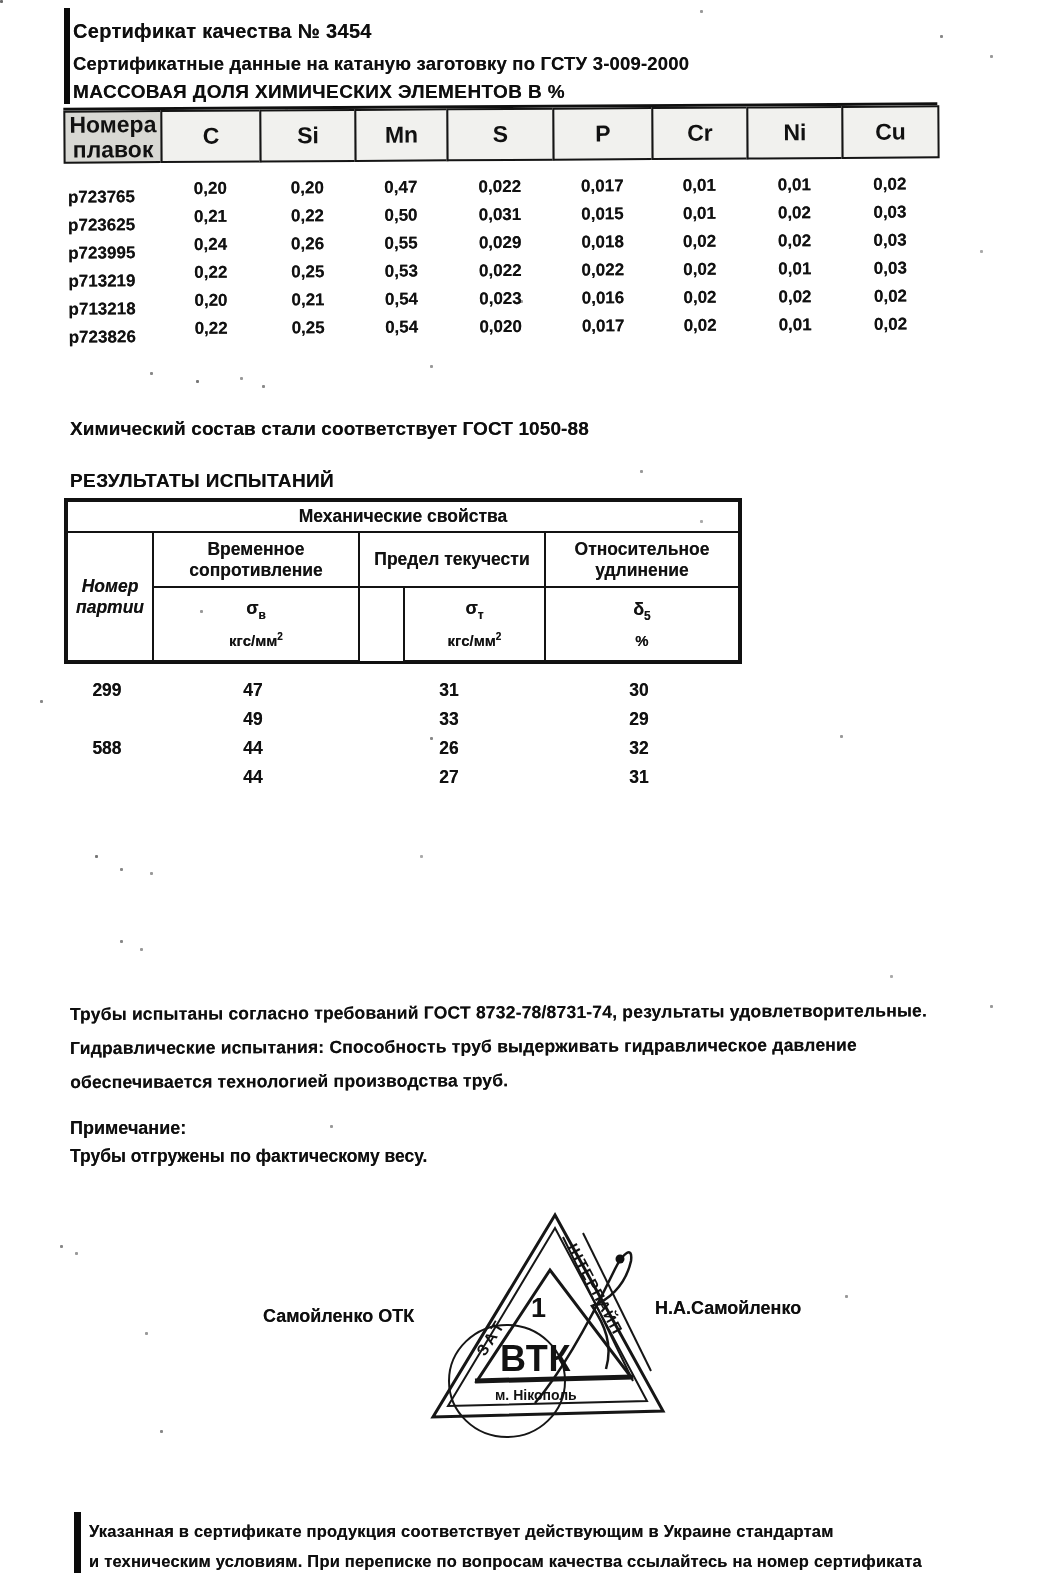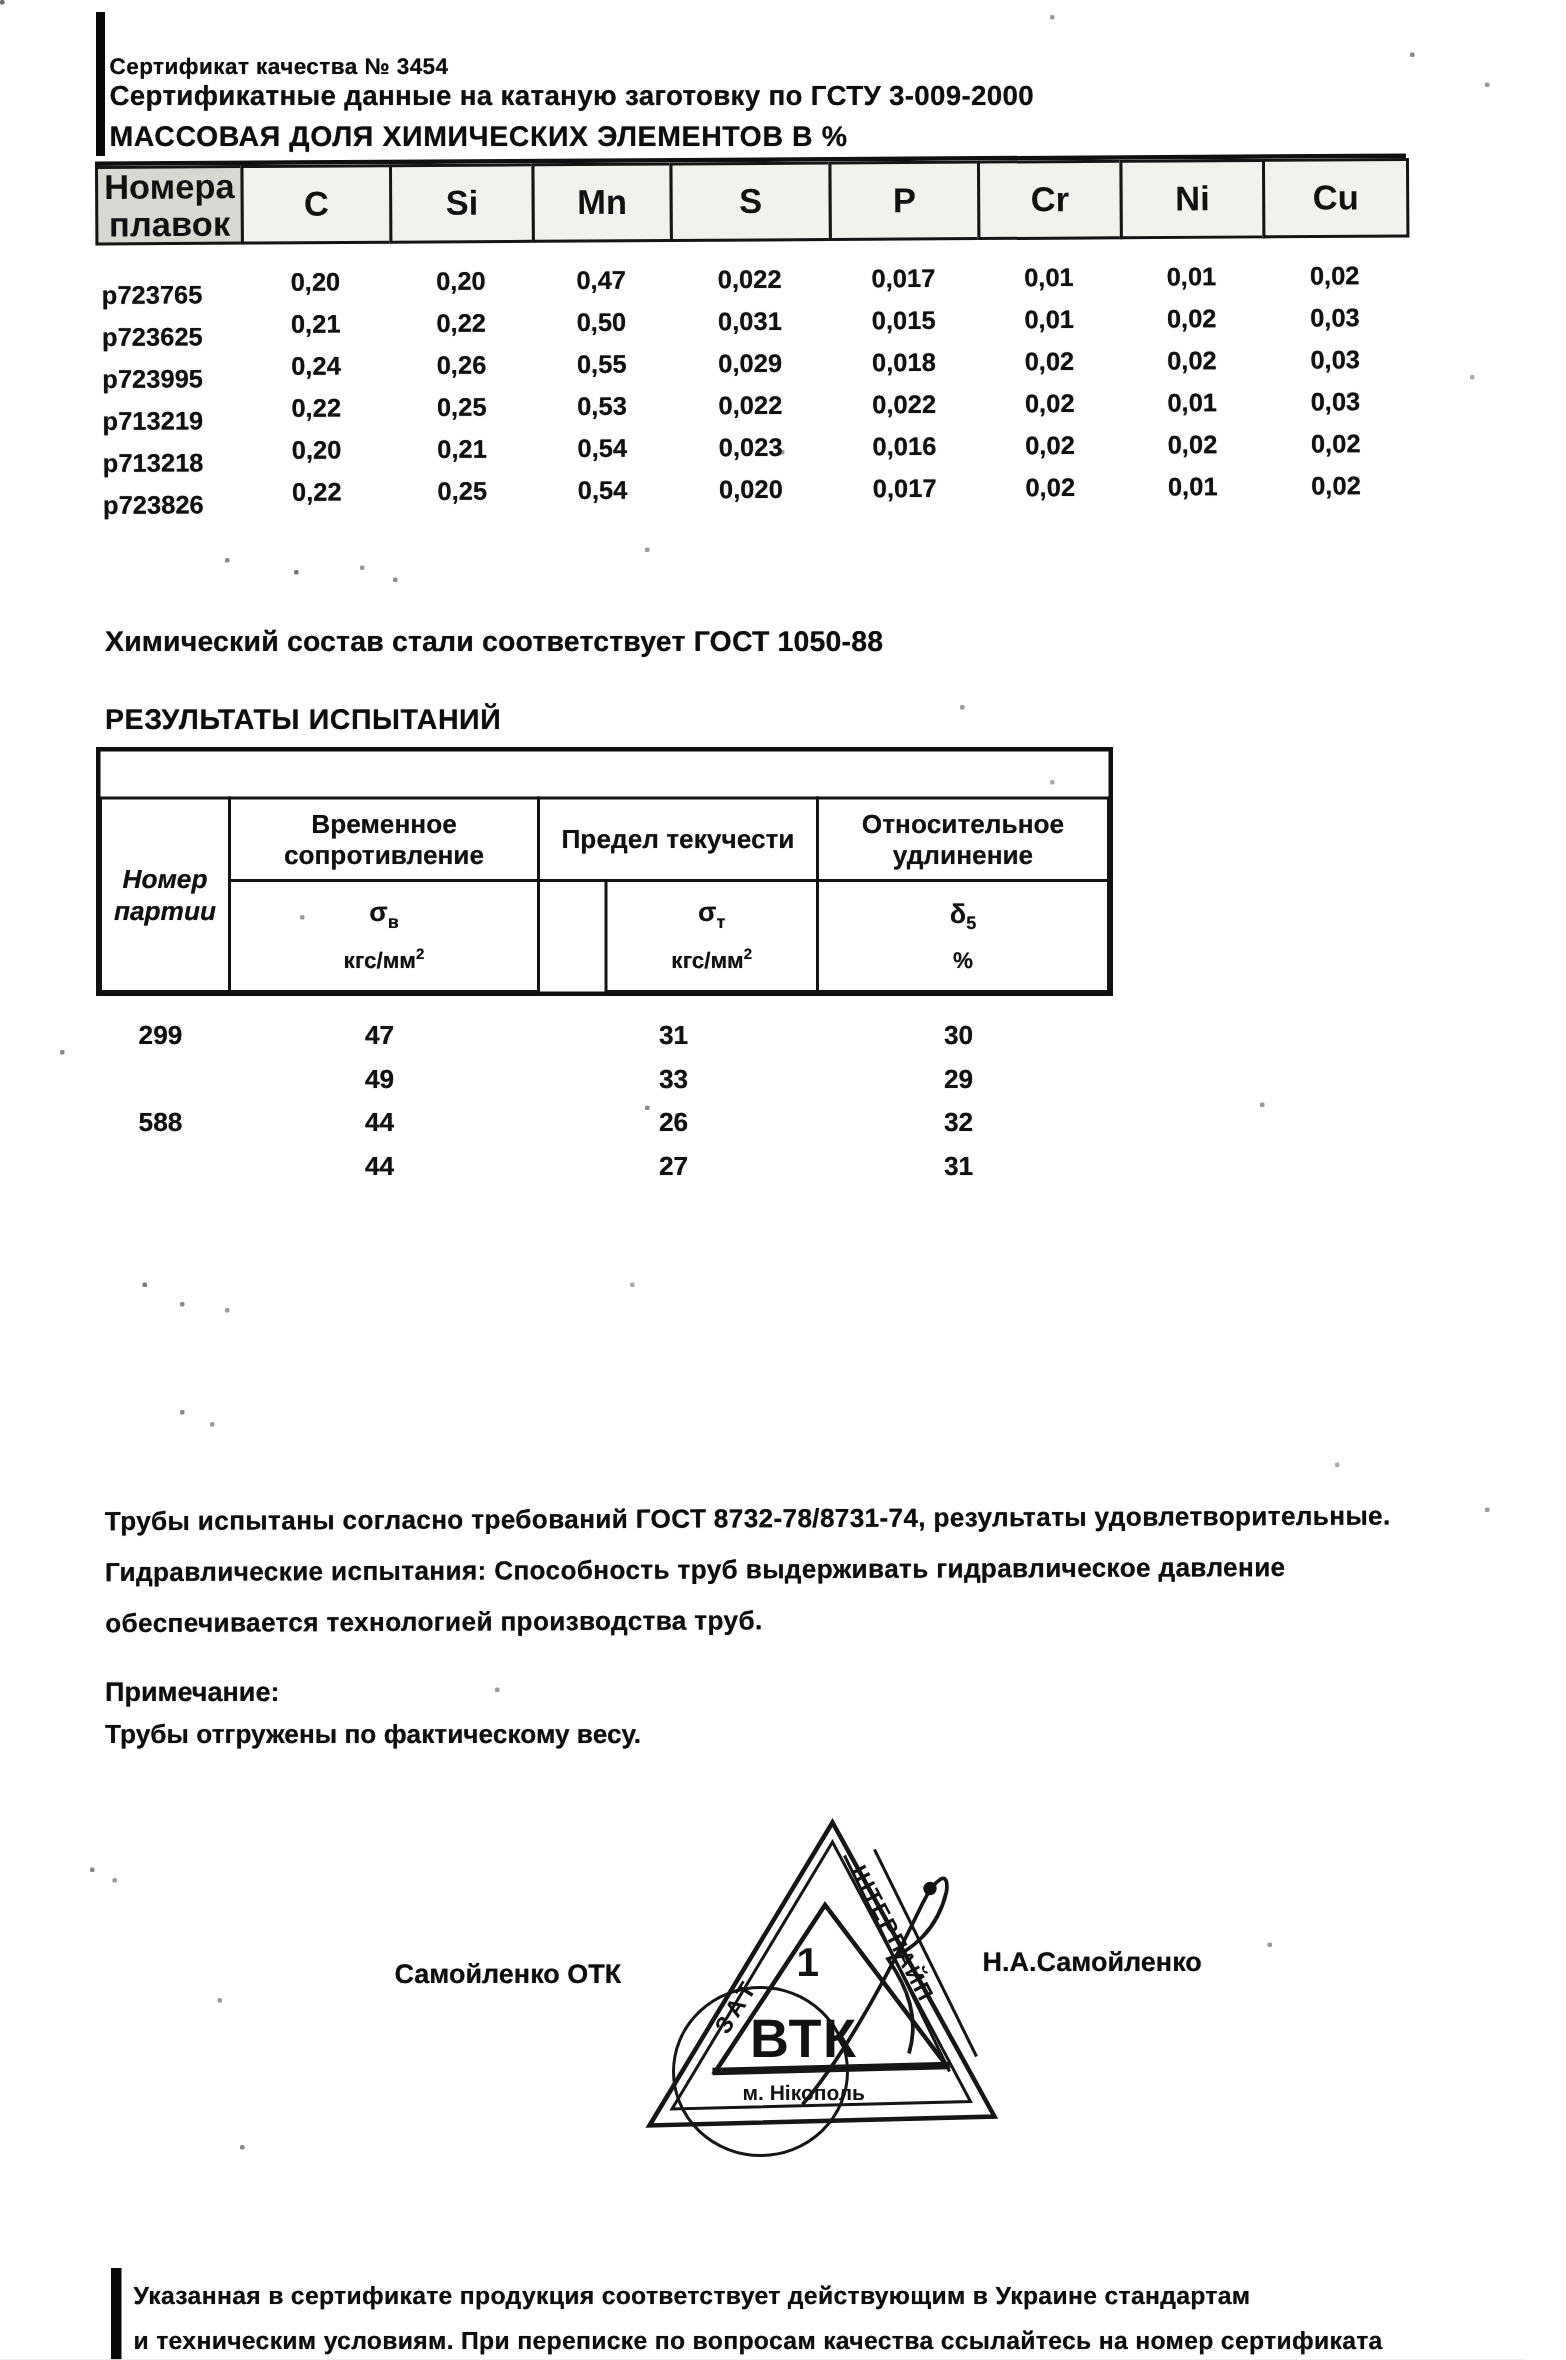--- a/index.html
+++ b/index.html
@@ -8,21 +8,21 @@
     overflow:hidden;font-family:"Liberation Sans",sans-serif;color:#111;
   }
   .abs{position:absolute;}
   .ink{color:#0e0e0e;text-shadow:0 0 .6px rgba(0,0,0,.65);}
   .b{font-weight:700;}
 
   
   .vbar{position:absolute;background:#0a0a0a;}
 
   
-  .h-title{font-size:15px;letter-spacing:.3px;margin-top:16px;}
+  .h-title{font-size:20px;letter-spacing:.3px;}
   .h-sub{font-size:18.5px;letter-spacing:.2px;}
   .h-caps{font-size:19px;letter-spacing:.4px;}
 
   
   .chem{width:874px;transform:rotate(-0.35deg);}
   .chem-head{display:grid;grid-template-columns:97px 99px 95px 92px 106px 99px 95px 95px 96px;border-top:3px solid #101010;}
   .chem-head .hcell{
     border:2.5px solid #151515;border-top-width:2px;margin-right:-2px;
     height:49px;display:flex;align-items:center;justify-content:center;text-align:center;
     font-size:23px;font-weight:700;background:#f1f1ee;line-height:1.05;
@@ -162,20 +162,21 @@
           <div class="t-cell c7">0,01</div>
           <div class="t-cell c8">0,02</div>
         </div>
       </div>
   </div>
 
   <div class="abs ink b h-caps" style="left:70px;top:418px;letter-spacing:.1px;">Химический состав стали соответствует ГОСТ 1050-88</div>
   <div class="abs ink b h-caps" style="left:70px;top:470px;">РЕЗУЛЬТАТЫ ИСПЫТАНИЙ</div>
 
   <div class="abs mech" style="left:64px;top:498px;">
+    <div class="mcell span4">Механические свойства</div>
     <div class="mcell rowspan">Номер партии</div>
     <div class="mcell" style="grid-column:2;grid-row:2;">Временное сопротивление</div>
     <div class="mcell" style="grid-column:3;grid-row:2;">Предел текучести</div>
     <div class="mcell" style="grid-column:4;grid-row:2;">Относительное удлинение</div>
     <div class="mcell unitcell" style="grid-column:2;grid-row:3;">
       <span class="sym"><span>σ</span><sub>в</sub></span>
       <span class="unit"><span>кгс/мм</span><sup>2</sup></span>
     </div>
     <div class="mcell unitcell" style="grid-column:3;grid-row:3;margin-left:44px;">
       <span class="sym"><span>σ</span><sub>т</sub></span>

